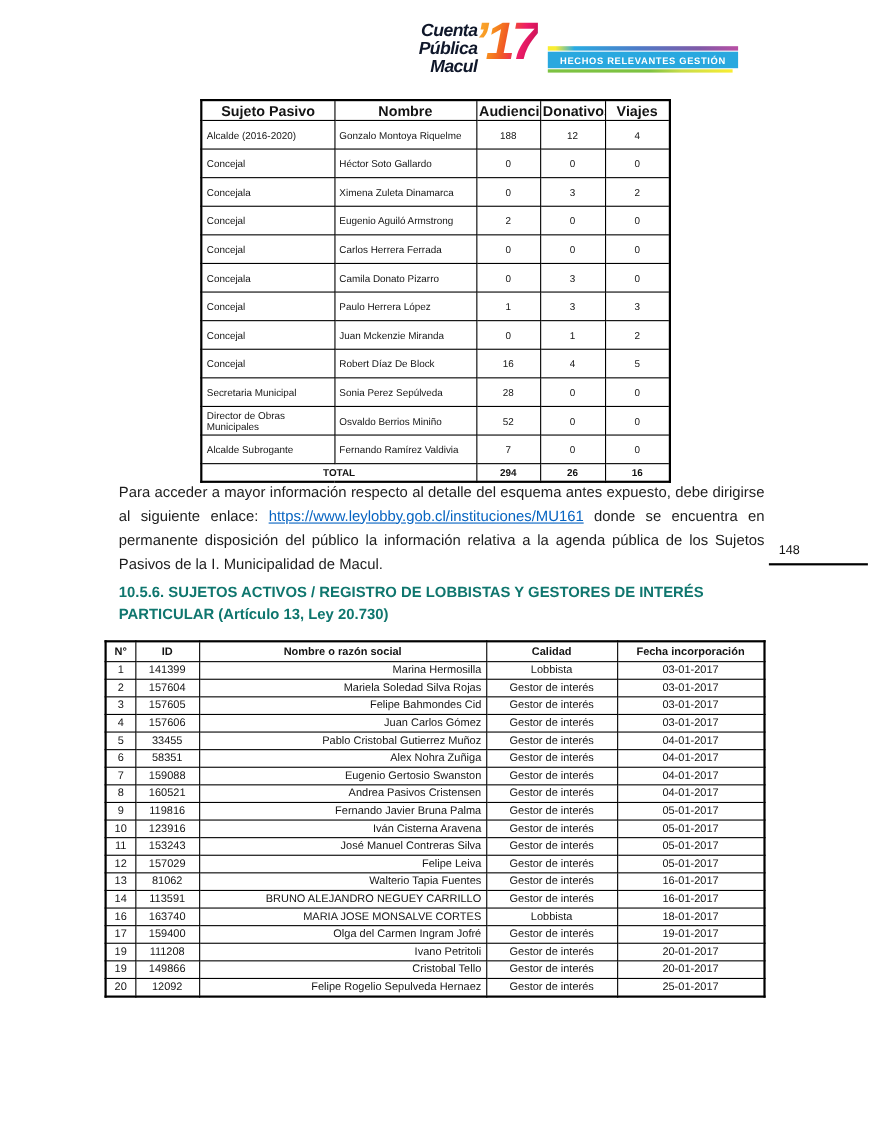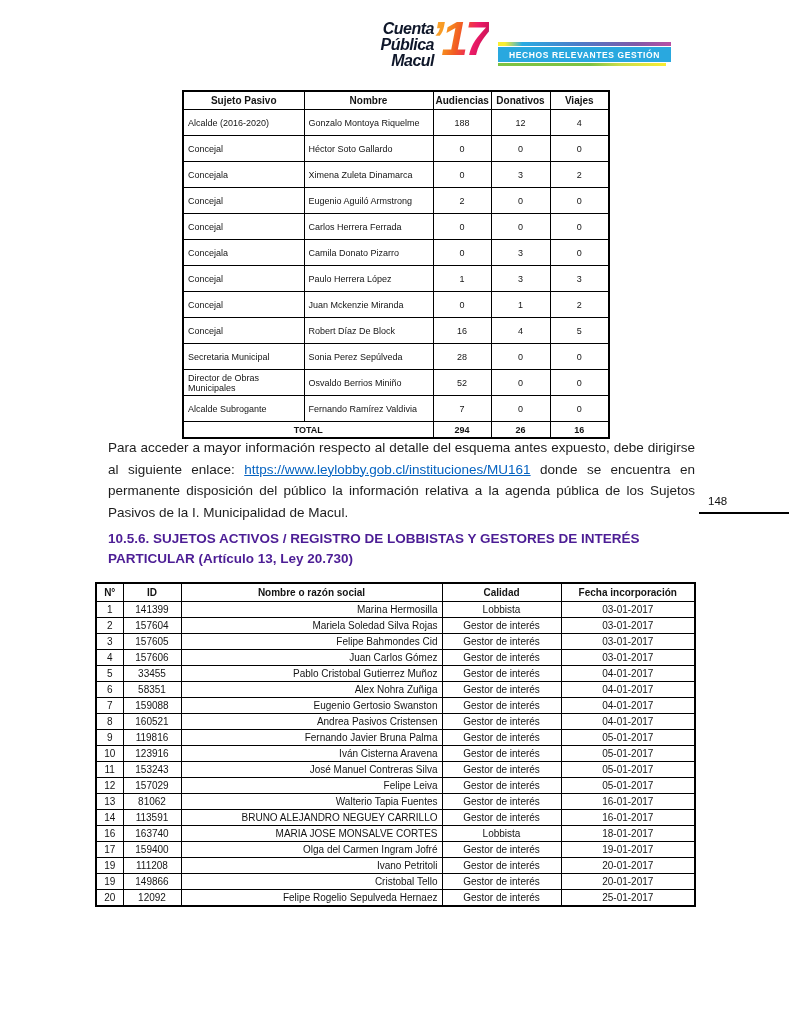--- a/index.html
+++ b/index.html
@@ -23,38 +23,38 @@
         font-size:8.5px;font-weight:bold;letter-spacing:0.6px;text-align:center;line-height:16px;}
   .banner-stripe-bottom{margin-top:1px;height:3px;width:168px;
         background:linear-gradient(90deg,#7DC242 0%,#7DC242 55%,#C8DC4A 72%,#F9ED32 100%);}
 
   
   table{border-collapse:collapse;position:absolute;table-layout:fixed;background:#fff;}
   th,td{border:1px solid #000;overflow:hidden;white-space:normal;}
   th{font-weight:bold;text-align:center;padding:1px 2px;}
 
   .t1{left:182px;top:90px;width:426px;font-size:9px;border:2px solid #000;}
-  .t1 th{height:15px;font-size:10px;}
+  .t1 th{height:15px;font-size:13px;}
   .t1 td{height:23px;padding:1px 4px;text-align:center;vertical-align:middle;}
   .t1 td:first-child,.t1 td:nth-child(2){text-align:left;}
   .t1 td.total-cell{text-align:center;font-weight:bold;height:13px;}
 
   .t2{left:95px;top:582px;width:599px;font-size:10px;border:2px solid #000;}
   .t2 th{height:15px;font-size:10px;}
   .t2 td{height:15px;line-height:15px;padding:0 4px;text-align:center;vertical-align:middle;}
   .t2 td:nth-child(3){text-align:right;}
 
   
   .paragraph{position:absolute;left:108px;top:437px;width:587px;font-size:13.5px;
         line-height:21.5px;text-align:justify;color:#1d1d1d;}
   .paragraph a{color:#0563C1;text-decoration:underline;}
   .page-number{position:absolute;left:708px;top:495px;font-size:11.5px;color:#111;}
   .page-number-rule{position:absolute;left:699px;top:512px;width:90px;border-bottom:2px solid #000;}
   .section-heading{position:absolute;left:108px;top:529px;width:592px;font-size:13.5px;
-        font-weight:bold;line-height:20px;color:#4c1d95;}
+        font-weight:bold;line-height:20px;color:#0f766e;}
 </style>
 </head>
 <body>
 
 <div class="page">
 
   <div class="logo-wordmark">
     <div>Cuenta</div>
     <div>Pública</div>
     <div>Macul</div>

